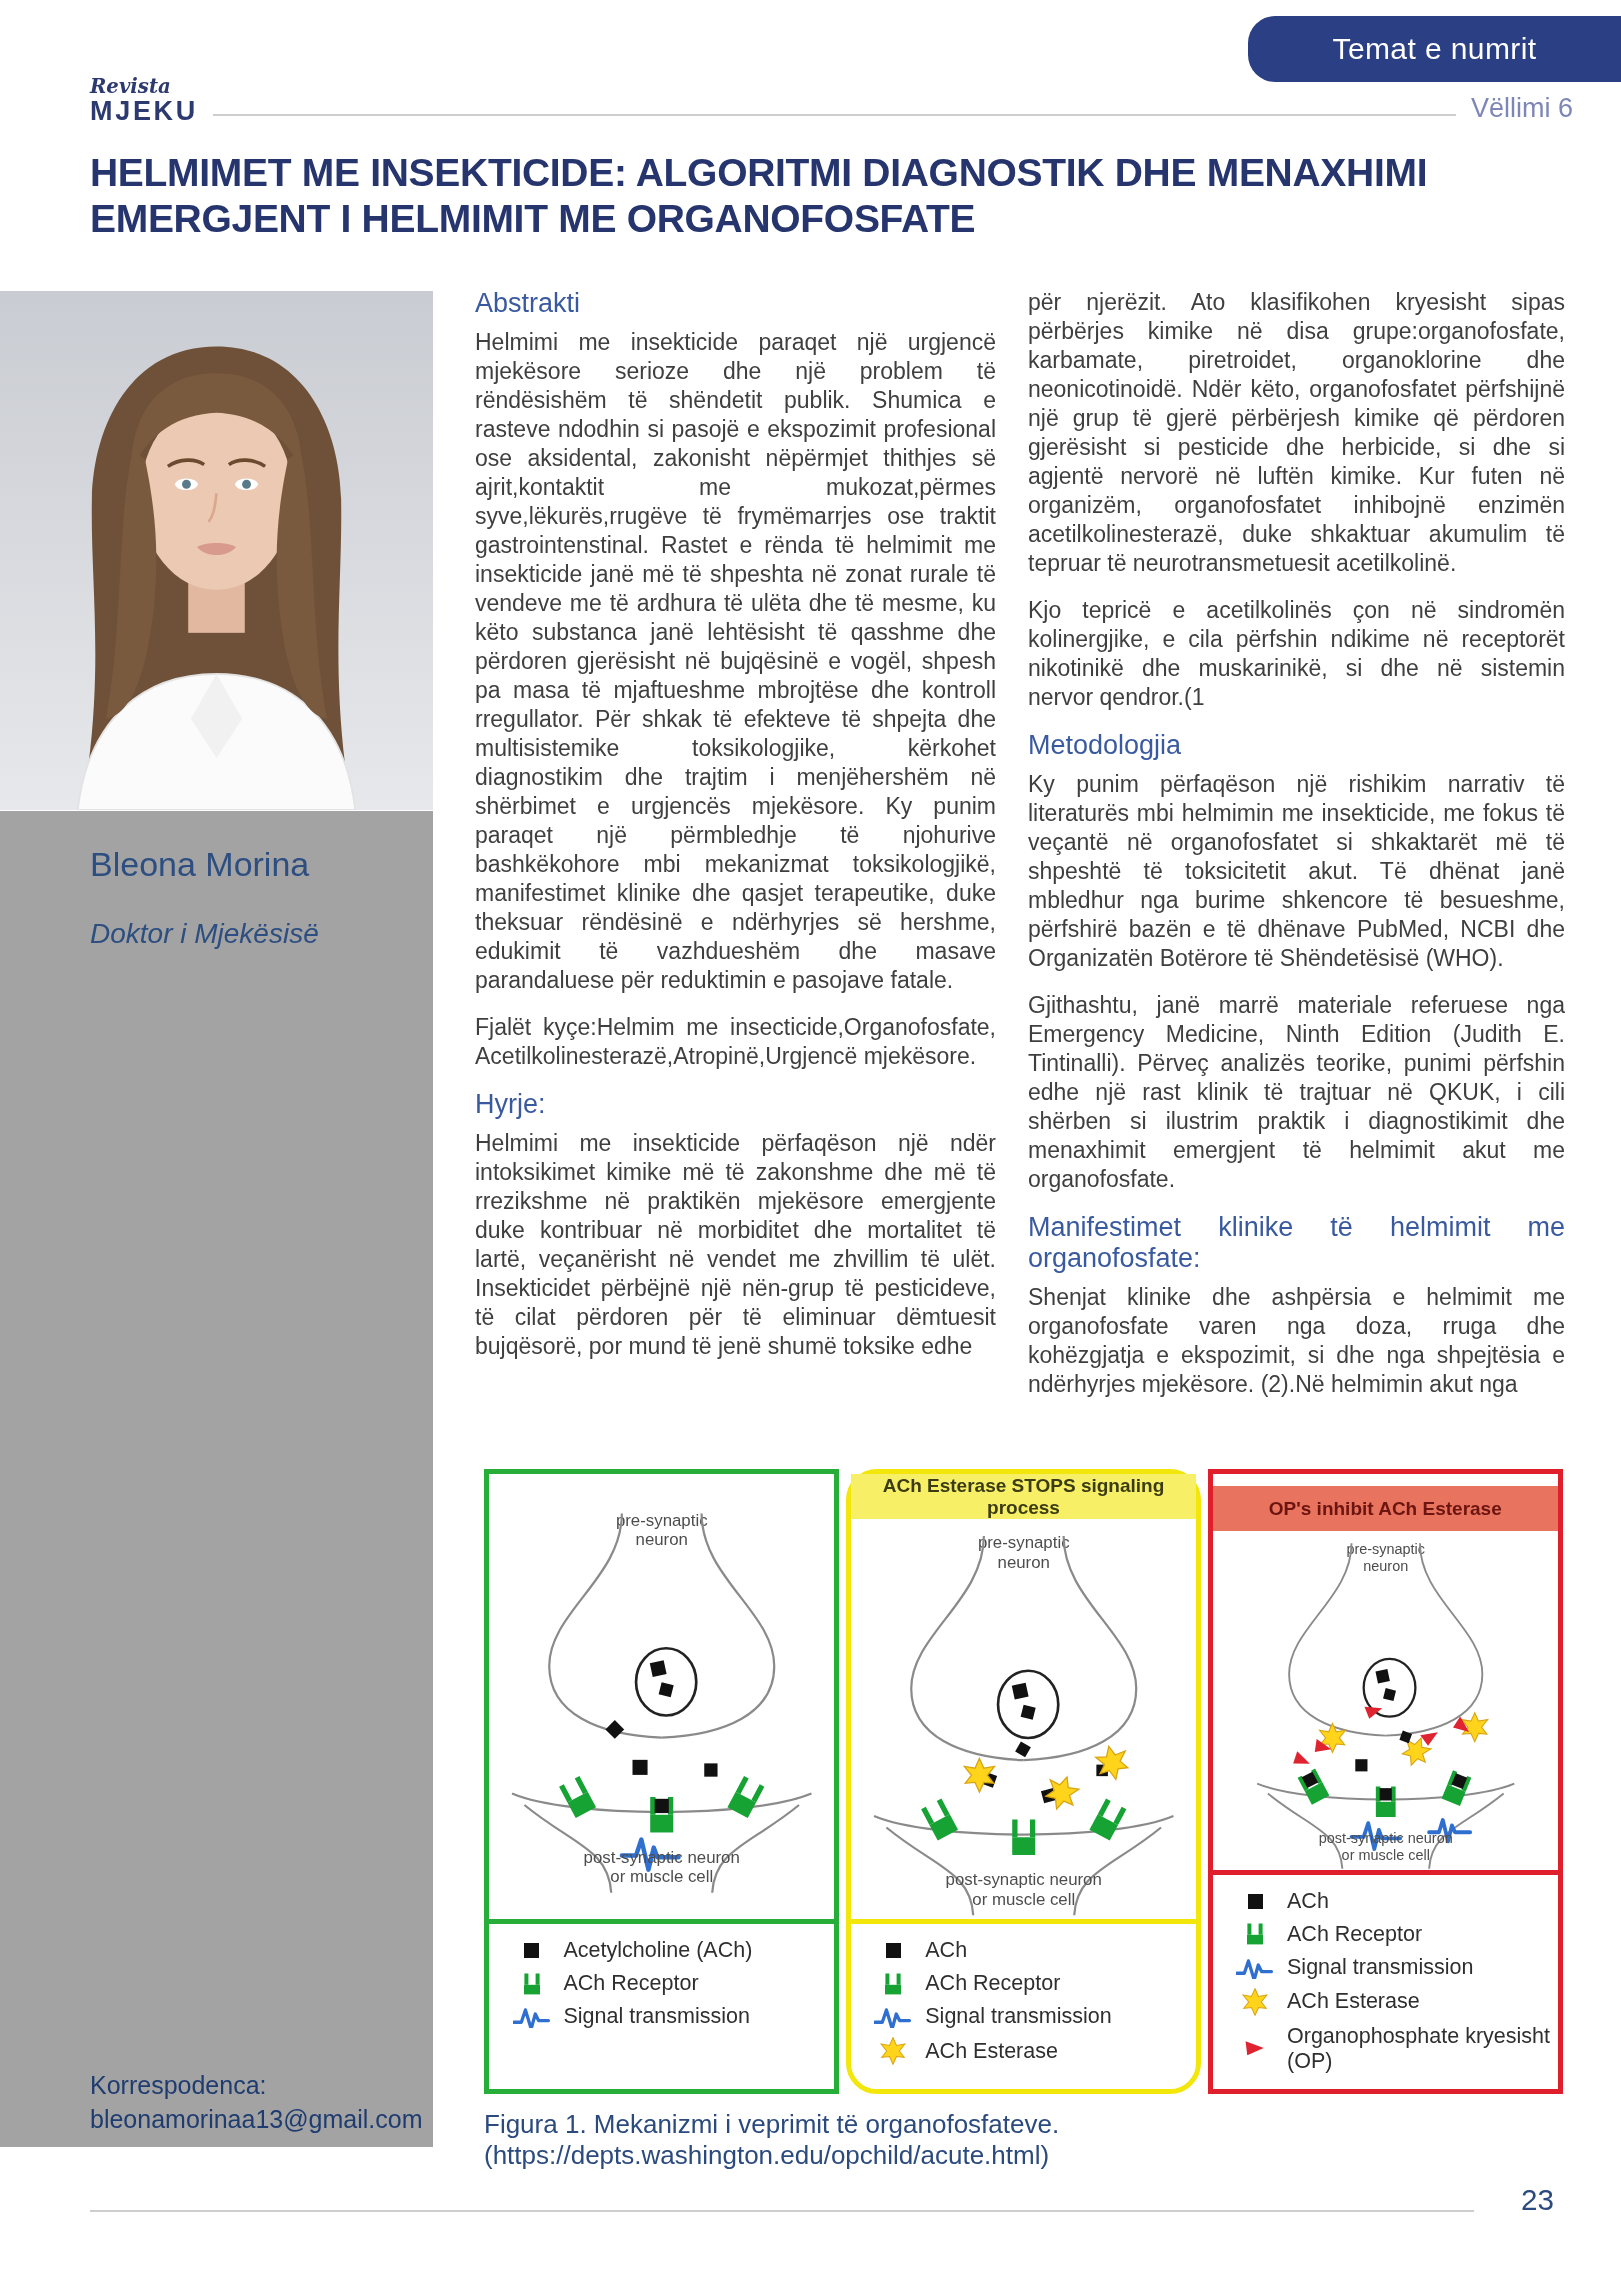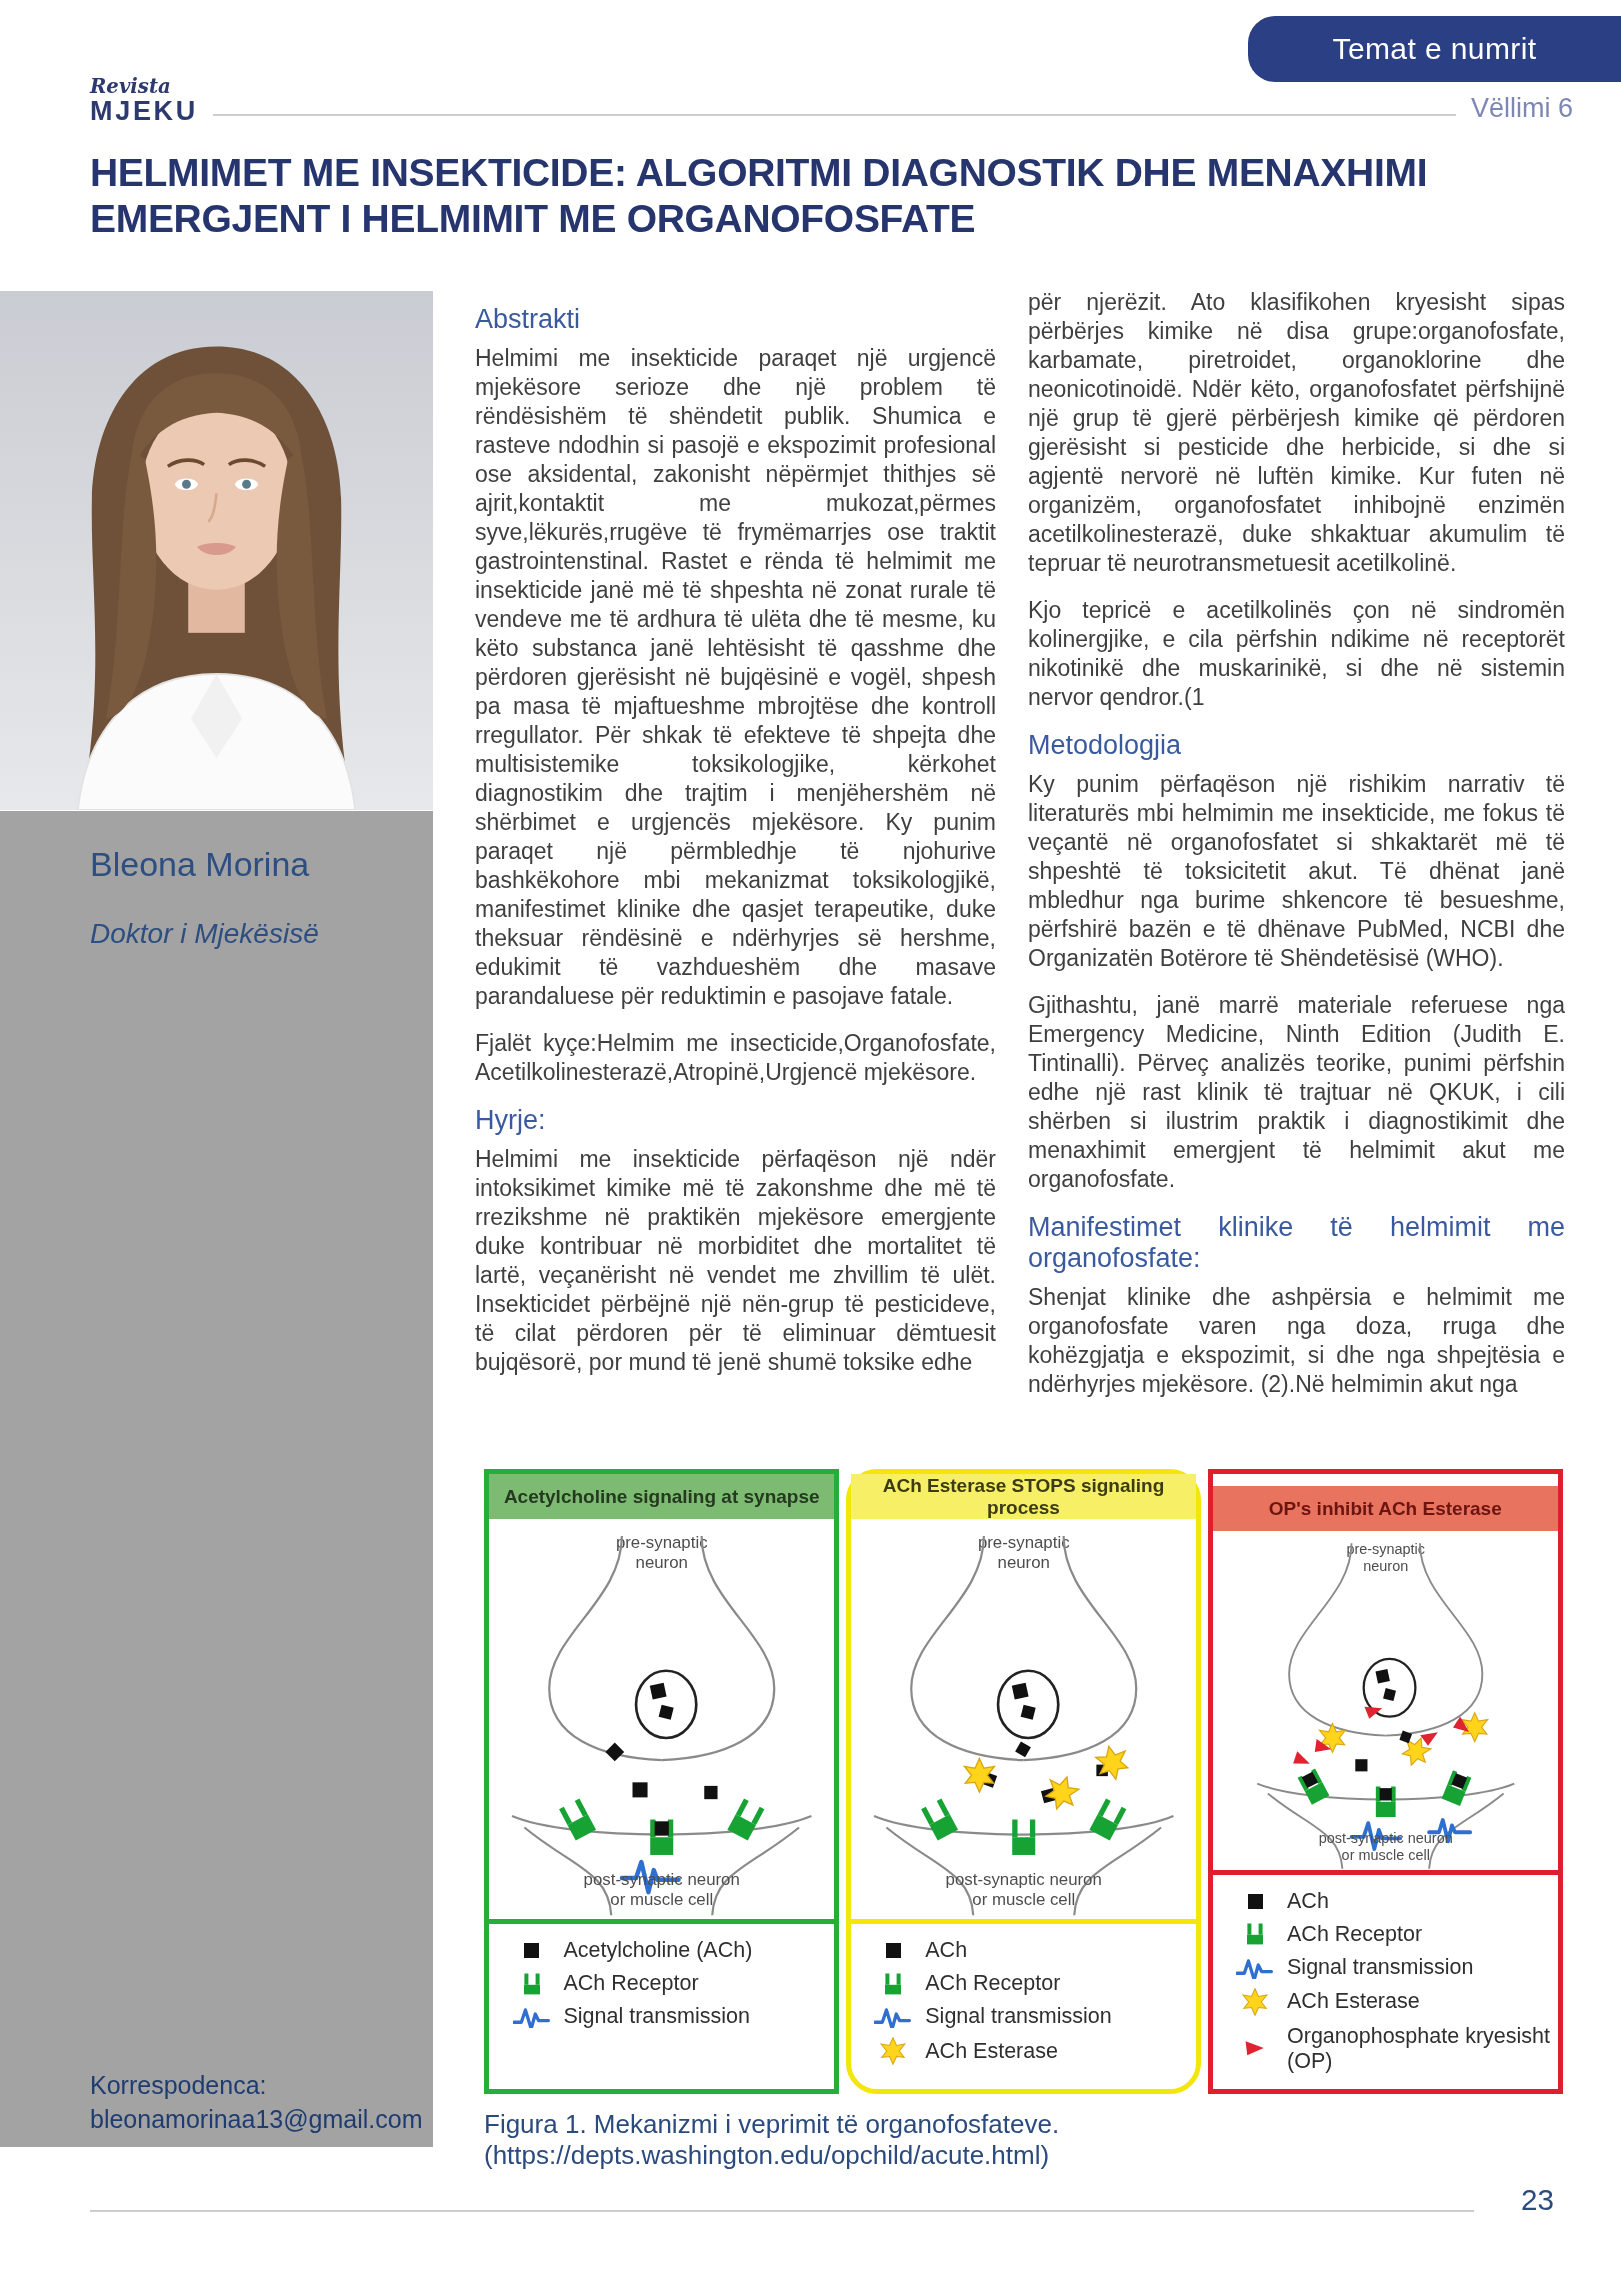--- a/index.html
+++ b/index.html
@@ -35,21 +35,21 @@
   .side-panel { left:0; top:811px; width:433px; height:1336px; background:#a3a3a3; }
   .author-name { position:absolute; left:90px; top:34px; font-size:34px; color:#2d4e80; }
   .author-degree { position:absolute; left:90px; top:107px; font-size:28px; font-style:italic; color:#2d4e80; }
   .correspondence { position:absolute; left:90px; bottom:10.7px; font-size:25px; color:#1f3c70; line-height:1.35; }
 
   
   .col { z-index:1; }
   .col-mid { left:475px; top:288px; width:521px; }
   .col-right { left:1028px; top:288px; width:537px; }
   .h-blue { font-size:27px; color:#3a5a9f; margin:18px 0 9px; font-weight:400; }
-  .h-blue.first { margin-top:16px; }
+  .h-blue.first { margin-top:0; }
   .h-blue.just { text-align:justify; }
   .para { font-size:23px; line-height:29px; color:#3f3f3f; text-align:justify; margin:0 0 18px; }
 
   
   .figure-wrap { left:484px; top:1469px; width:1079px; height:625px; display:flex; gap:6.3px; background:#ffffff; z-index:2; }
   .fig-panel { flex:1 1 0; display:flex; flex-direction:column; border:5.4px solid; background:#ffffff; min-width:0; }
   .panel-green { border-color:#27ae38; }
   .panel-yellow { border-color:#f2e60a;border-radius:31px; }
   .panel-red { border-color:#e01f2d; }
   .fig-head { height:45px; flex:0 0 45px; display:flex; align-items:center; justify-content:center;
@@ -159,21 +159,20 @@
   <h2 class="h-blue">Metodologjia</h2>
   <p class="para">Ky punim përfaqëson një rishikim narrativ të literaturës mbi helmimin me insekticide, me fokus të veçantë në organofosfatet si shkaktarët më të shpeshtë të toksicitetit akut. Të dhënat janë mbledhur nga burime shkencore të besueshme, përfshirë bazën e të dhënave PubMed, NCBI dhe Organizatën Botërore të Shëndetësisë (WHO).</p>
   <p class="para">Gjithashtu, janë marrë materiale referuese nga Emergency Medicine, Ninth Edition (Judith E. Tintinalli). Përveç analizës teorike, punimi përfshin edhe një rast klinik të trajtuar në QKUK, i cili shërben si ilustrim praktik i diagnostikimit dhe menaxhimit emergjent të helmimit akut me organofosfate.</p>
   <h2 class="h-blue just">Manifestimet klinike të helmimit me organofosfate:</h2>
   <p class="para">Shenjat klinike dhe ashpërsia e helmimit me organofosfate varen nga doza, rruga dhe kohëzgjatja e ekspozimit, si dhe nga shpejtësia e ndërhyrjes mjekësore. (2).Në helmimin akut nga</p>
 </div>
 
 <div class="abs figure-wrap">
 
   <div class="fig-panel panel-green">
-    <div class="fig-head">Acetylcholine signaling at synapse</div>
     <div class="fig-body">
       <svg viewBox="0 0 390 445" preserveAspectRatio="xMidYMid meet">
         <text class="st" x="195" y="30">pre-synaptic</text>
         <text class="st" x="195" y="52">neuron</text>
         <path class="cell" d="M150,16 C150,88 68,128 68,188 C68,242 124,266 195,269"></path>
         <path class="cell" d="M240,16 C240,88 322,128 322,188 C322,242 266,266 195,269"></path>
         <ellipse class="ves" cx="200" cy="206" rx="34" ry="38"></ellipse>
         <rect class="ach" x="183" y="183" width="16" height="16" transform="rotate(-12 191 191)"></rect>
         <rect class="ach" x="193" y="208" width="14" height="14" transform="rotate(14 200 215)"></rect>
         <rect class="ach" x="135" y="252" width="15" height="15" transform="rotate(45 142 259)"></rect>

